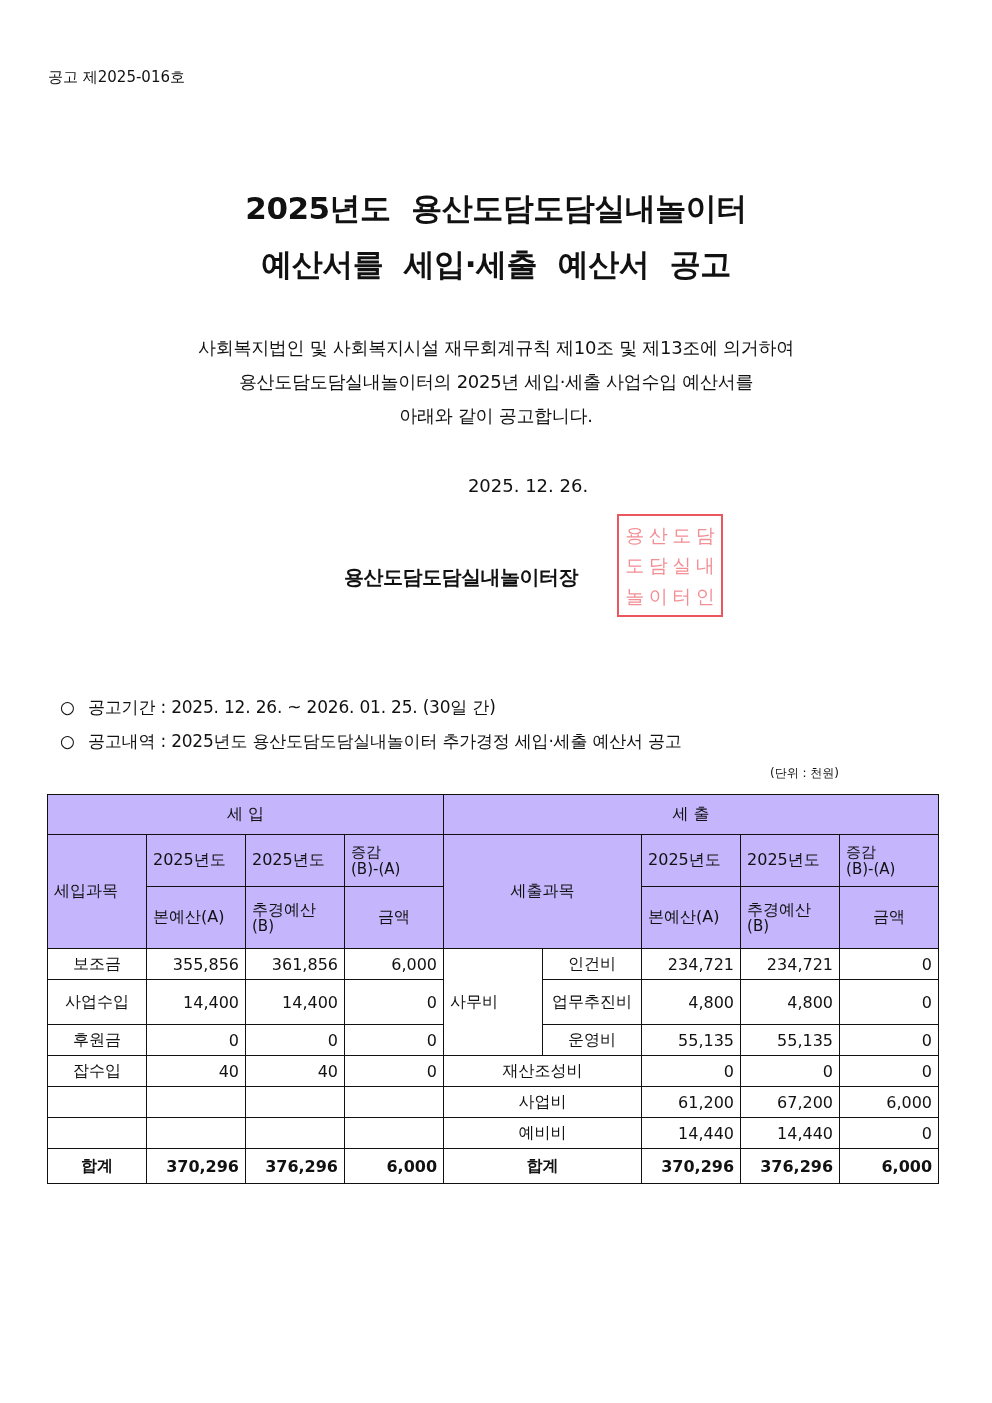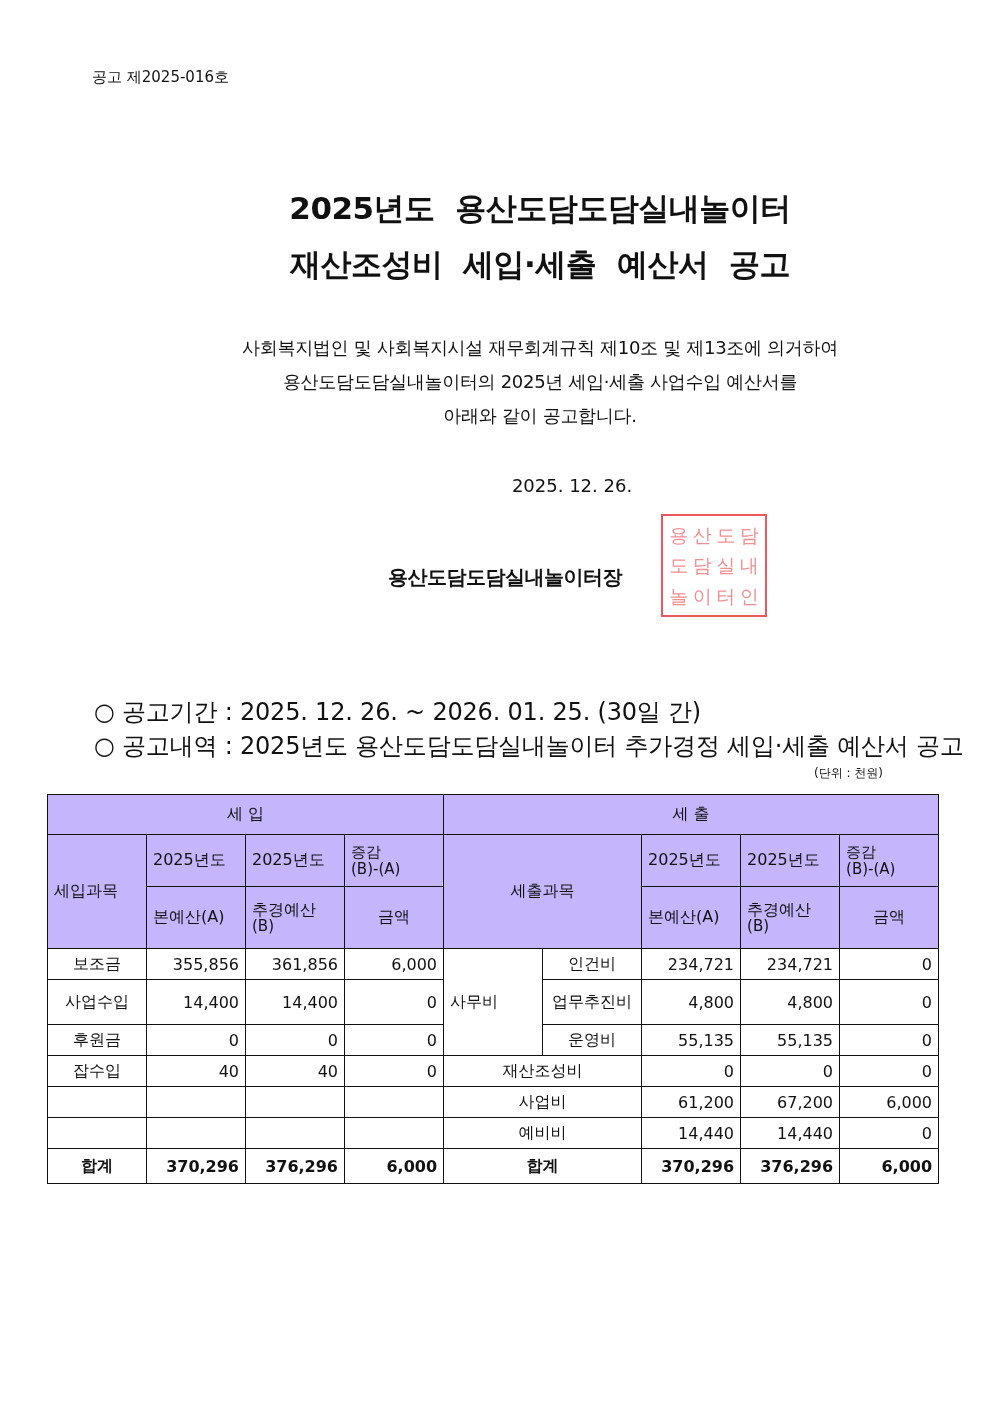--- a/index.html
+++ b/index.html
@@ -1,35 +1,35 @@
 <!DOCTYPE html>
 <html><head>
   <meta charset="utf-8">
   <style>
     html, body { margin: 0; padding: 0; background: #ffffff; }
     body { width: 992px; height: 1403px; position: relative; overflow: hidden;
            font-family: "DejaVu Sans", "Liberation Sans", sans-serif; color: #111; }
-    .abs { position: absolute; margin-left: 44px; }
+    .abs { position: absolute; }
     .notice-no { left: 48px; top: 68px; font-size: 15px; }
     .title { left: 0; width: 992px; text-align: center; font-weight: bold; font-size: 31px; letter-spacing: -0.5px; }
     .title1 { top: 188px; }
     .title2 { top: 244px; }
     .body-line { left: 0; width: 992px; text-align: center; font-size: 18px; letter-spacing: -0.3px; }
     .bl1 { top: 336px; }
     .bl2 { top: 370px; }
     .bl3 { top: 404px; }
     .date { left: 0; width: 992px; text-align: center; font-size: 18px; top: 475px; padding-left: 32px; }
     .signer { left: 344px; top: 564px; font-size: 20px; font-weight: bold; letter-spacing: -0.5px; }
     .seal { left: 617px; top: 514px; width: 106px; height: 103px; border: 2px solid #e8454d;
             box-sizing: border-box; opacity: 0.9; }
     .seal-grid { position:absolute; left:4px; top:4px; right:4px; bottom:4px; display:grid;
                  grid-template-columns: repeat(4, 1fr); grid-template-rows: repeat(3, 1fr); }
     .seal-grid span { color: #ec5a62; font-size: 19px; text-align: center; line-height: 30px;
                       font-family: "DejaVu Serif", serif; opacity: 0.75; }
-    .info { left: 50px; font-size: 24px; letter-spacing: -0.2px; }
+    .info { left: 60px; font-size: 17px; letter-spacing: -0.2px; }
     .info1 { top: 696px; }
     .info2 { top: 730px; }
     .info .bullet { display: inline-block; width: 28px; }
     .unit { left: 770px; top: 765px; font-size: 12px; }
 
     table.budget { position: absolute; left: 47px; top: 794px; border-collapse: collapse;
                    table-layout: fixed; width: 891px; font-size: 16px; }
     table.budget td { border: 1.5px solid #111; padding: 0 6px; box-sizing: border-box; overflow: hidden; }
     table.budget td.hd { background: #c4b5fd; }
     .c { text-align: center; }
@@ -37,21 +37,21 @@
     .l { text-align: left; }
     .b { font-weight: bold; }
     .twoline { line-height: 17px; font-size: 15px; }
   </style>
 </head>
 <body>
 
 <div class="abs notice-no">공고 제2025-016호</div>
 
 <div class="abs title title1" style="white-space:pre">2025년도  용산도담도담실내놀이터</div>
-<div class="abs title title2" style="white-space:pre">재산조성비  세입·세출  예산서  공고</div>
+<div class="abs title title2" style="white-space:pre">예산서를  세입·세출  예산서  공고</div>
 
 <div class="abs body-line bl1">사회복지법인 및 사회복지시설 재무회계규칙 제10조 및 제13조에 의거하여</div>
 <div class="abs body-line bl2">용산도담도담실내놀이터의 2025년 세입·세출 사업수입 예산서를</div>
 <div class="abs body-line bl3">아래와 같이 공고합니다.</div>
 
 <div class="abs date">2025. 12. 26.</div>
 
 <div class="abs seal">
   <div class="seal-grid">
     <span>용</span>

